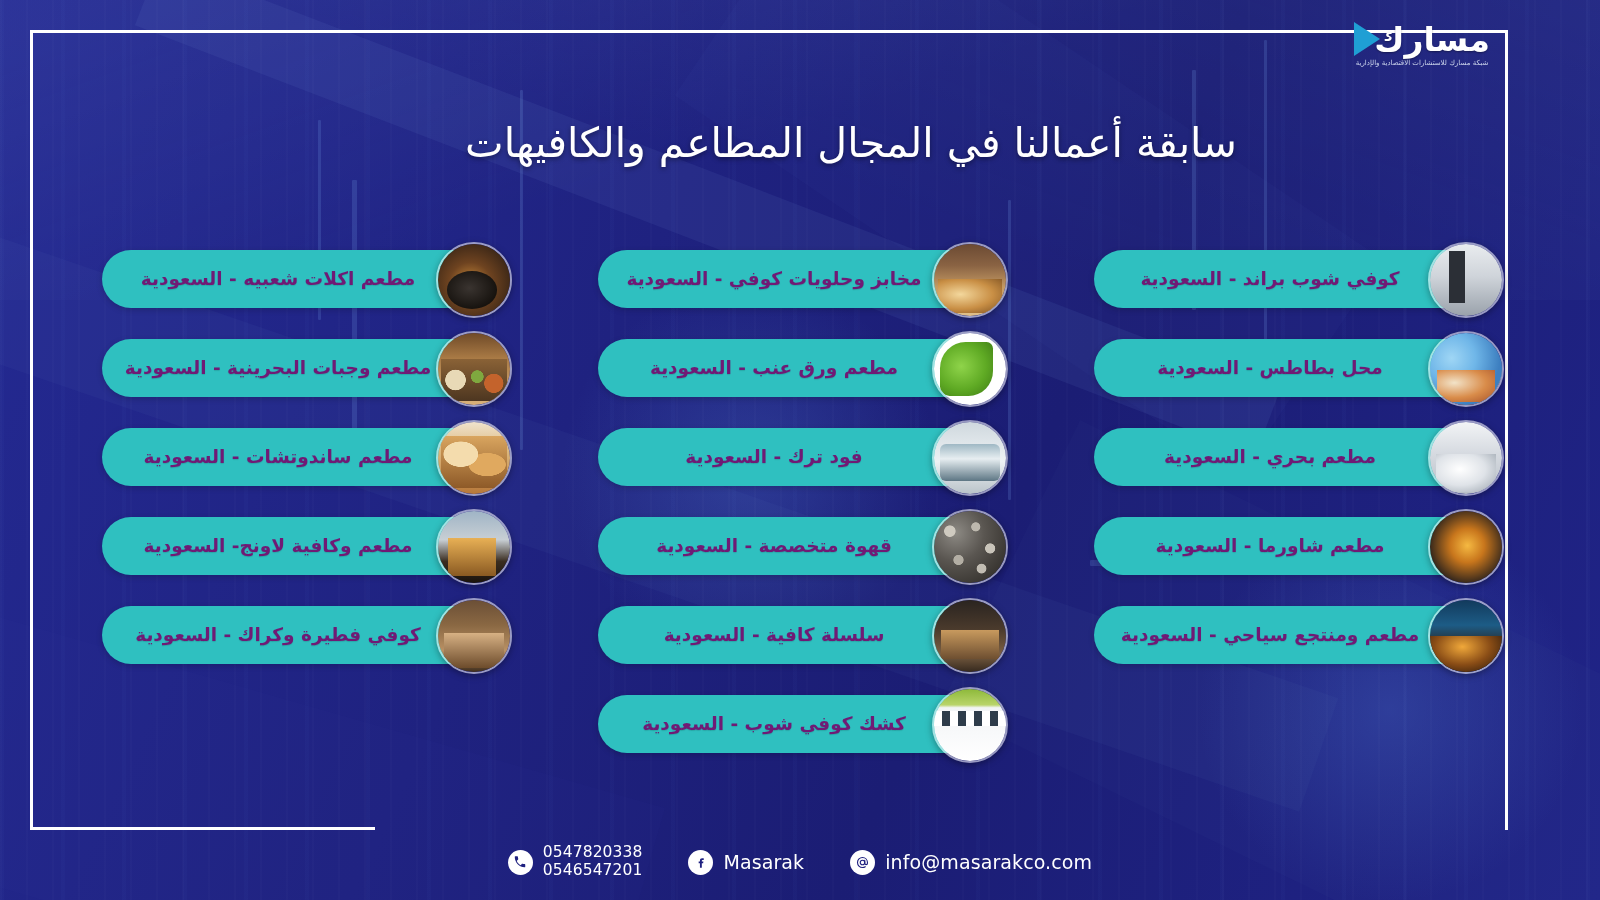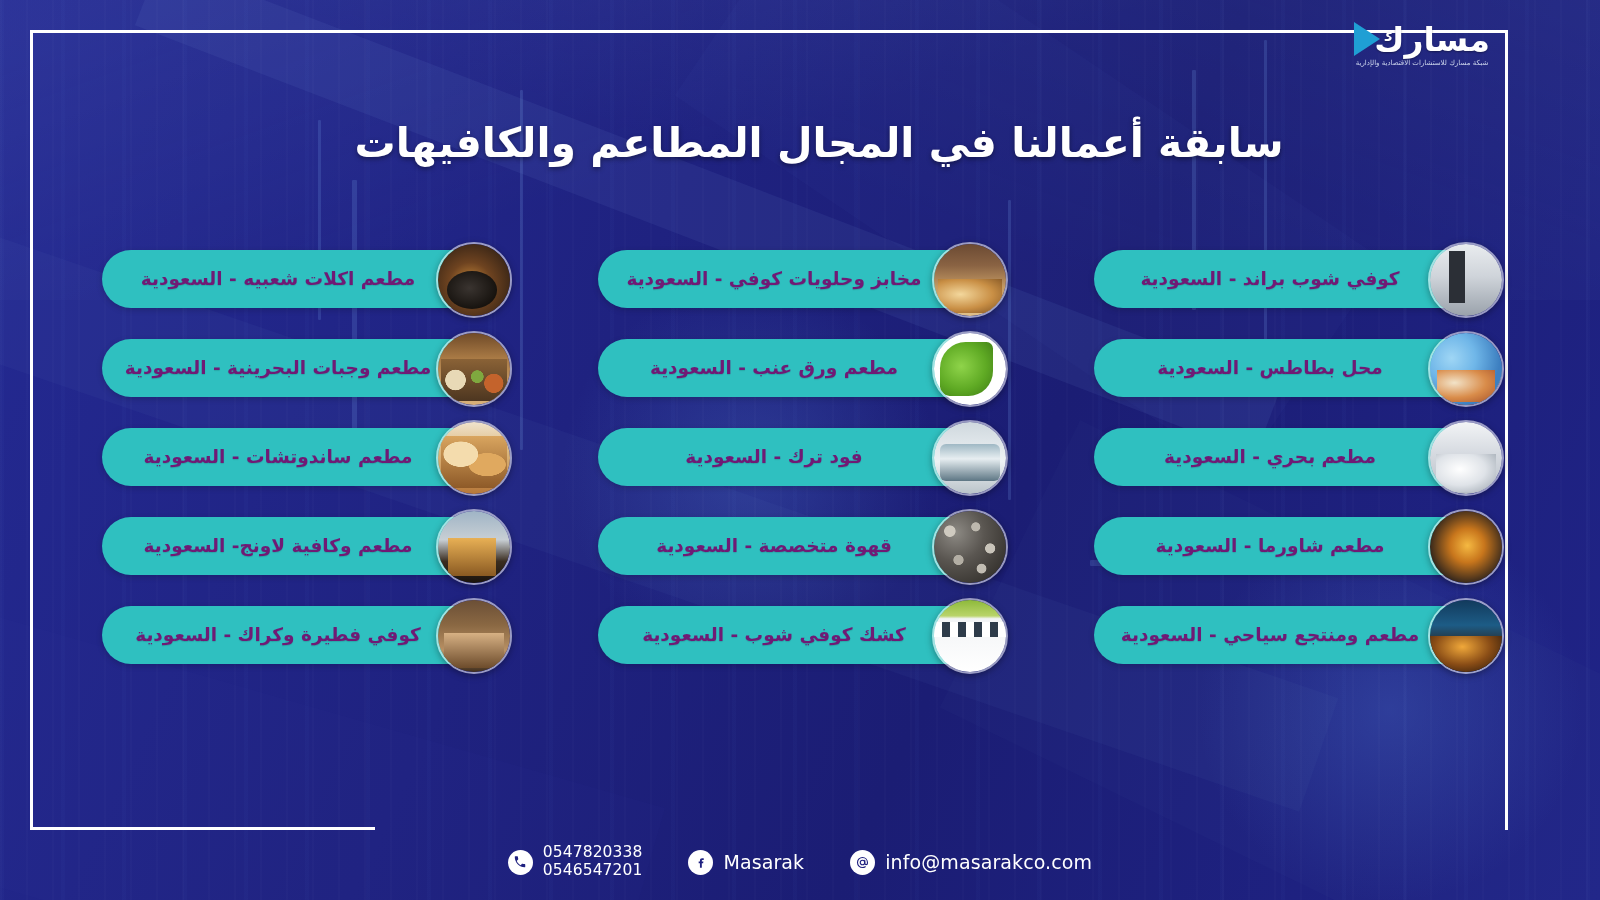--- a/index.html
+++ b/index.html
@@ -80,23 +80,23 @@
     letter-spacing:-1px; line-height:1; order:1;
     text-shadow:0 1px 2px rgba(0,0,0,.35);
   }
   .logo-tag {
     font-size:7px; color:#cfd8ee; margin-top:3px; letter-spacing:.2px;
     white-space:nowrap;
   }
 
   
   #heading {
-    position:absolute; right:136px; top:118px; width:1290px;
+    position:absolute; right:104px; top:118px; width:1290px;
     text-align:center;
-    font-size:41px; font-weight:bold; color:#ffffff;
+    font-size:41px; font-weight:normal; color:#ffffff;
     letter-spacing:0px; line-height:1.25;
     text-shadow:0 2px 5px rgba(0,0,0,.4);
   }
 
   
   #columns {
     position:absolute; left:0; top:250px; width:1600px; height:560px;
     display:flex; flex-direction:row-reverse; justify-content:center;
     gap:92px;
   }
@@ -330,20 +330,28 @@
       <div class="pill-row">
         <div class="pill">
           <span class="pill-text">قهوة متخصصة - السعودية</span>
         </div>
         <div class="thumb t-beans">
           <div class="img"></div>
         </div>
       </div>
       <div class="pill-row">
         <div class="pill">
+          <span class="pill-text">سلسلة كافية  - السعودية</span>
+        </div>
+        <div class="thumb t-cafechain">
+          <div class="img"></div>
+        </div>
+      </div>
+      <div class="pill-row">
+        <div class="pill">
           <span class="pill-text">كشك كوفي شوب - السعودية</span>
         </div>
         <div class="thumb t-kiosk">
           <div class="img"></div>
         </div>
       </div>
     </div>
     <div class="column">
       <div class="pill-row">
         <div class="pill">

